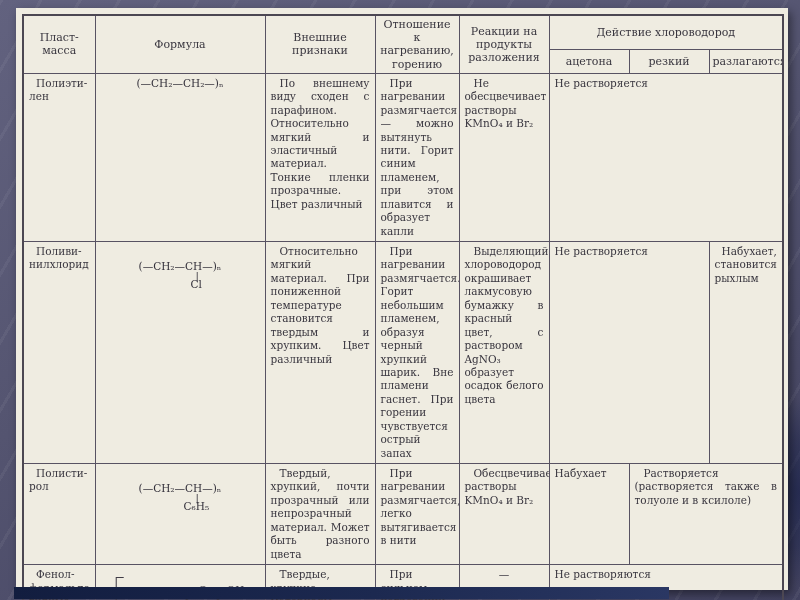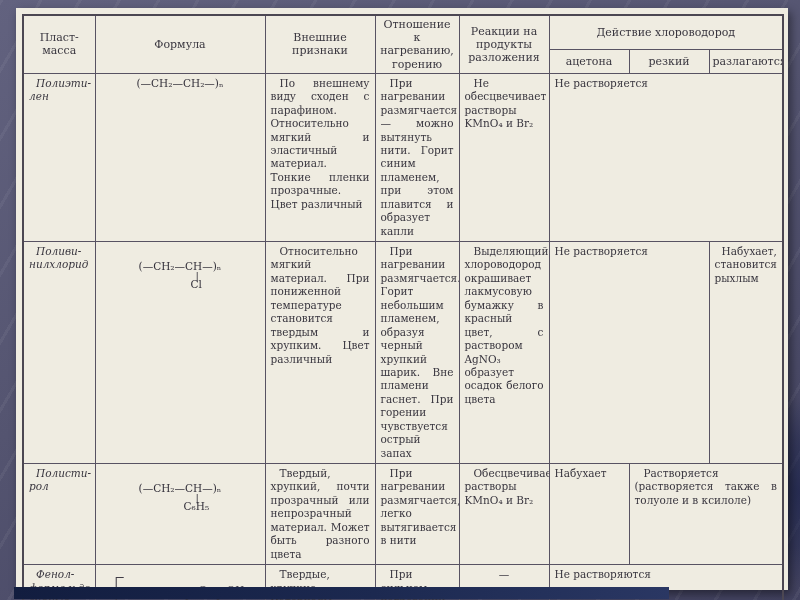--- a/index.html
+++ b/index.html
@@ -21,21 +21,21 @@
     border:2px solid #4c4752;
   }
   .scan th, .scan td {
     border:1px solid #585262; vertical-align:top;
     padding:3px 5px; font-size:10.5px; line-height:1.28; font-weight:normal;
     overflow:hidden;
   }
   .scan th { text-align:center; vertical-align:middle; font-size:11px; padding:2px 3px; line-height:1.2; }
   .justify { text-align:justify; text-indent:9px; }
   .center  { text-align:left; text-indent:0; }
-  .name-cell { font-style:italic; font-size:11px; text-indent:7px; line-height:1.35; }
+  .name-cell { font-size:11px; text-indent:7px; line-height:1.35; }
   .formula-cell { text-align:center; font-size:12px; padding-top:7px; color:#33303a; }
   .formula-block { width:fit-content; margin:16px auto; text-align:left; }
   .f-main { line-height:1.1; white-space:nowrap; }
   .f-bond { line-height:.65; font-size:10px; }
   .f-att  { line-height:1.05; }
   .off-bond { padding-left:57px; }
   .off-cl   { padding-left:52px; }
   .off-c6h5 { padding-left:45px; }
   .dash-cell { text-align:center; font-size:11px; padding-top:8px; }
   .bottom-bar {

